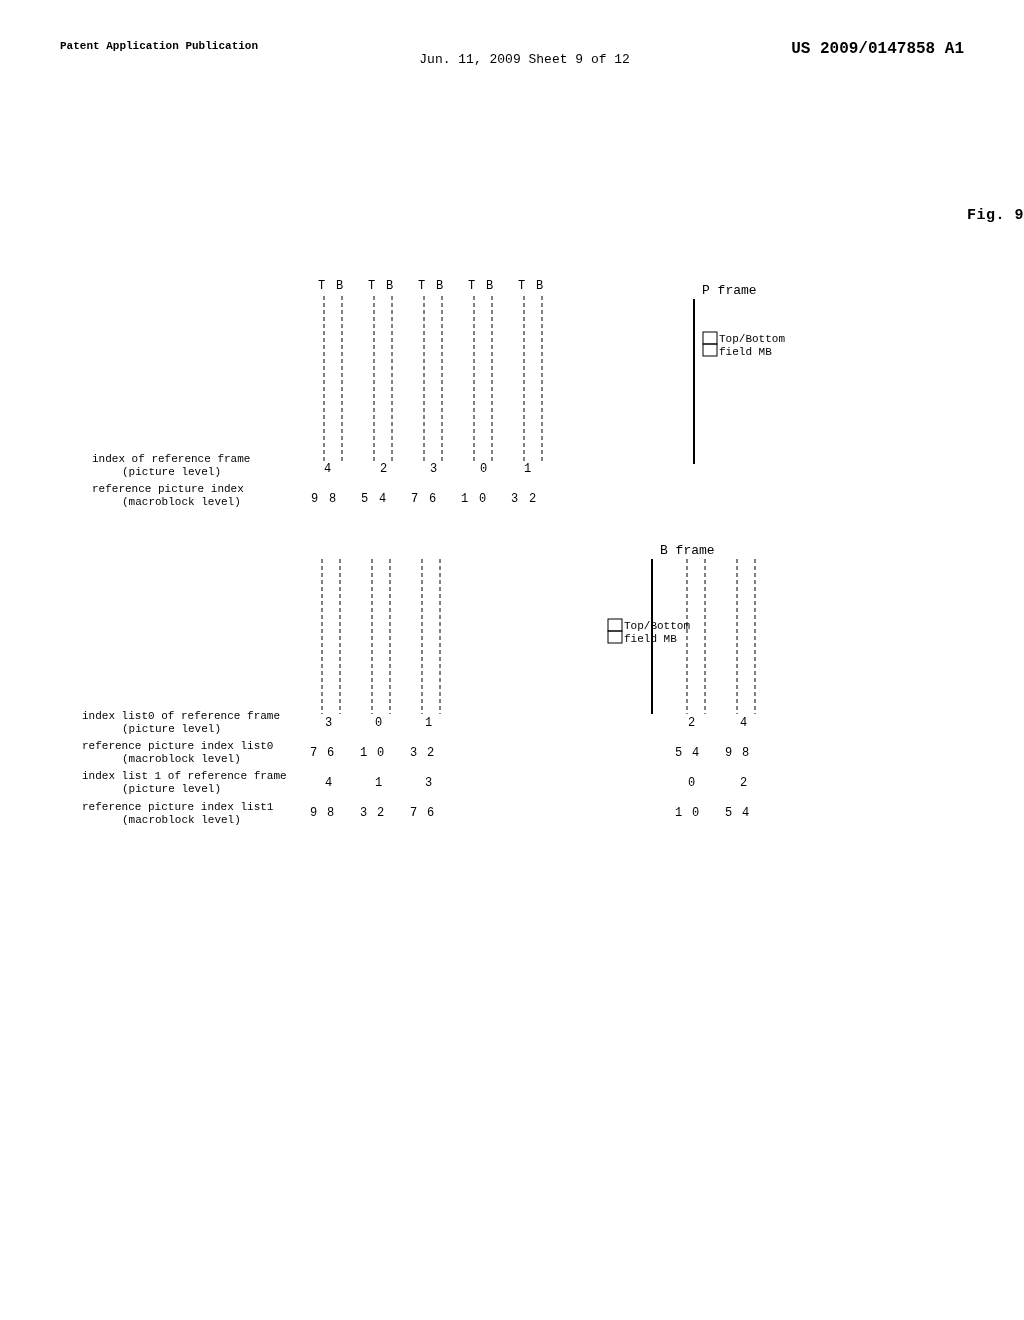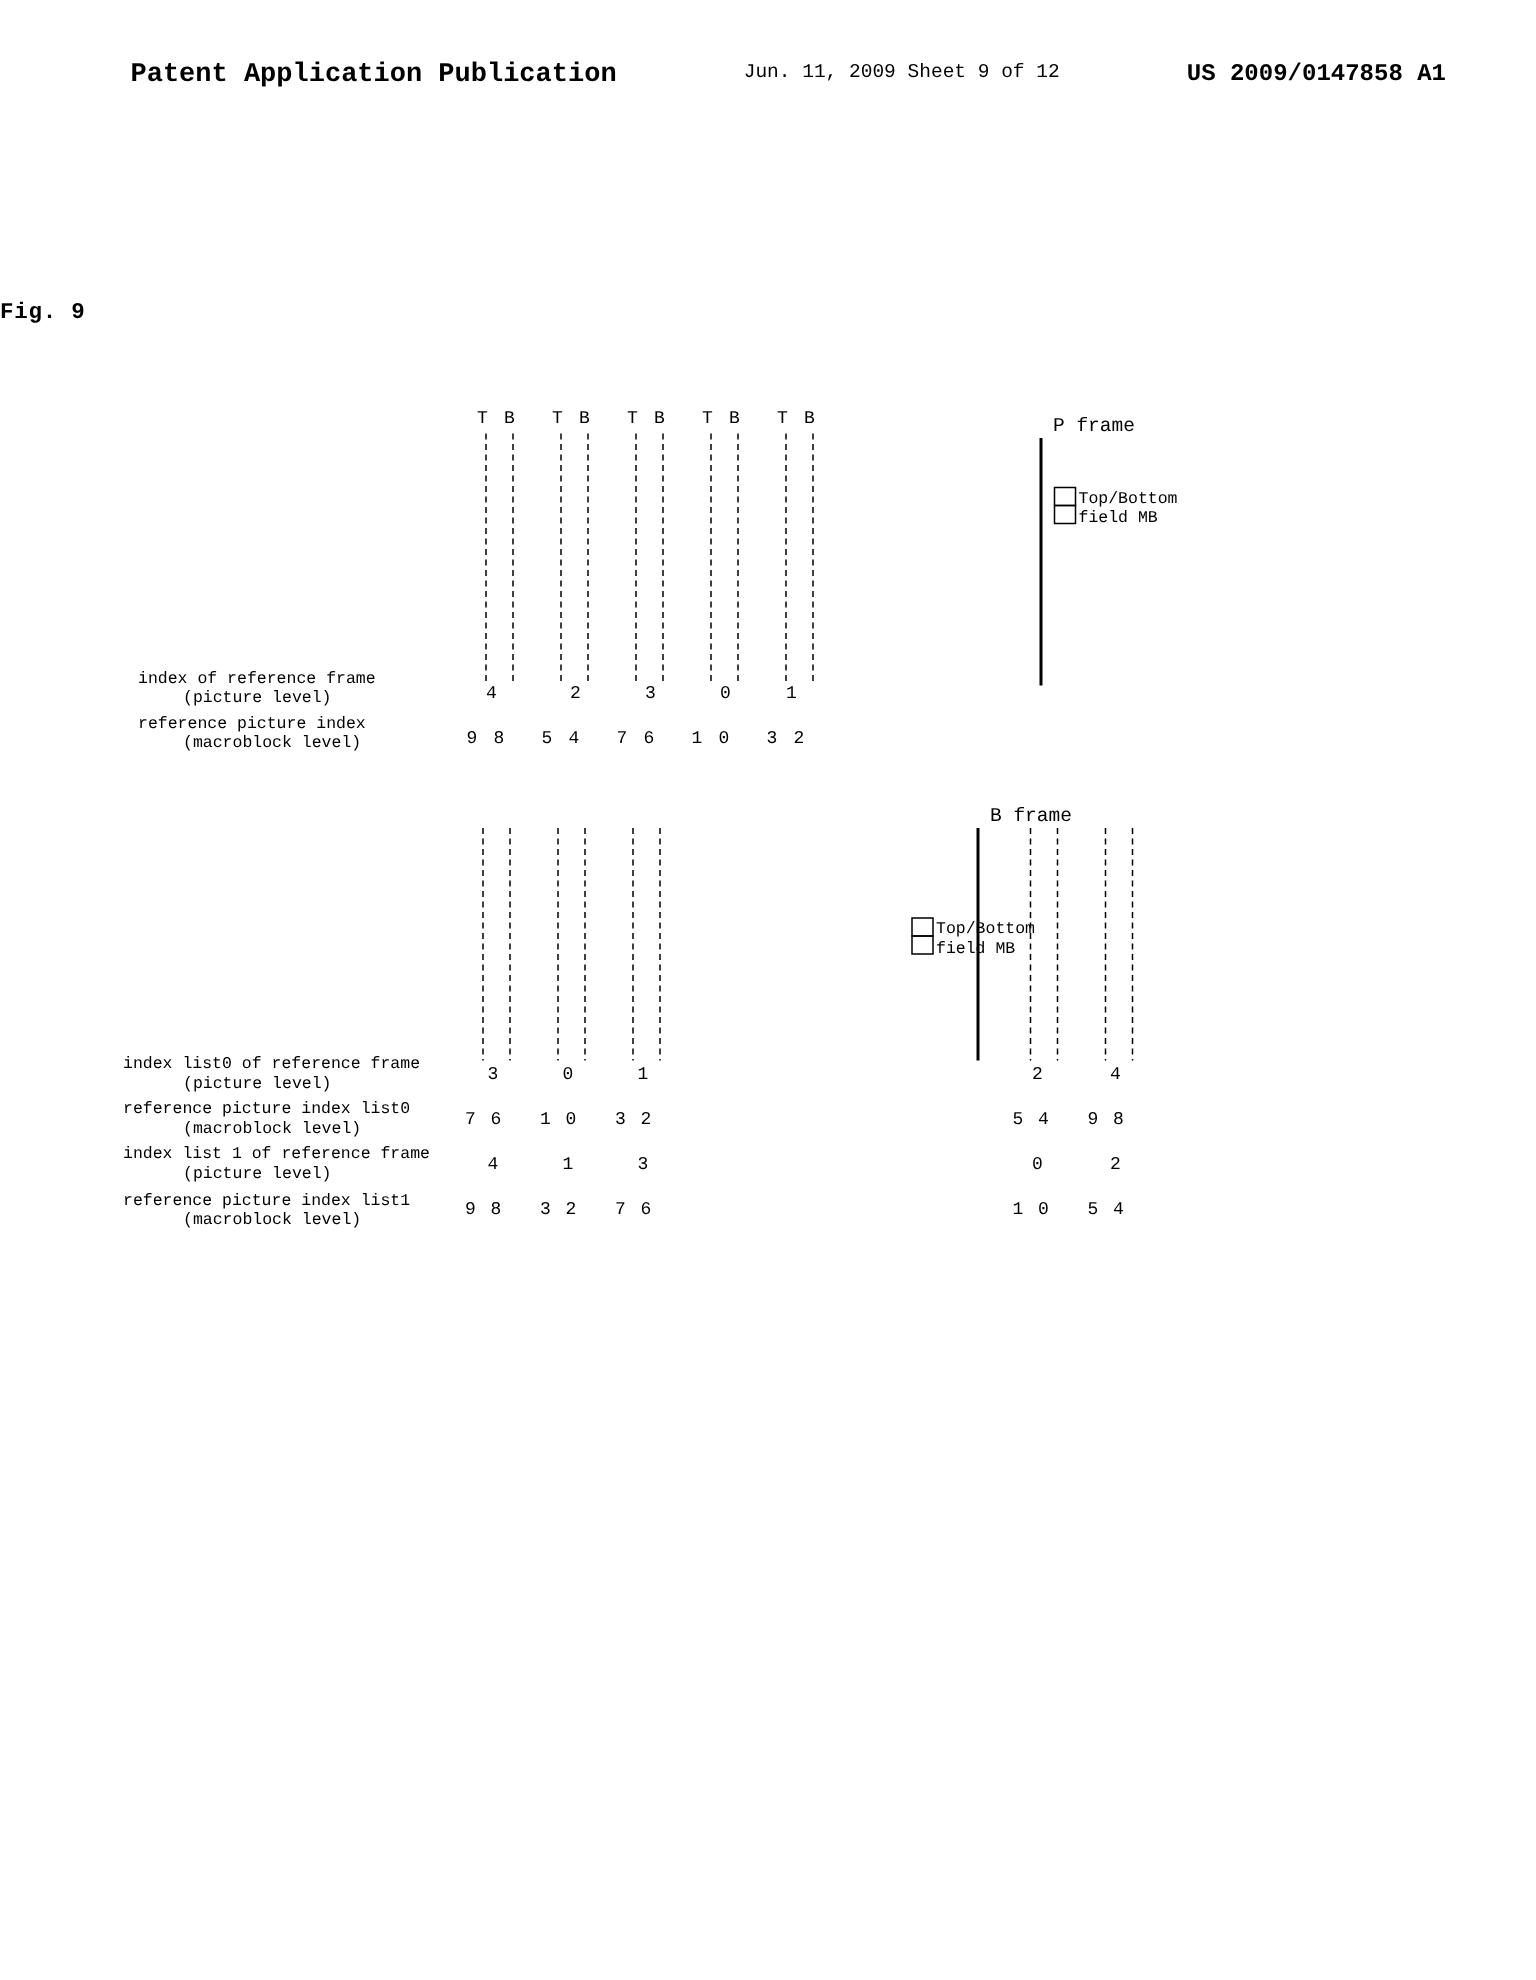--- a/index.html
+++ b/index.html
@@ -15,34 +15,34 @@
     
     .header {
       display: flex;
       justify-content: space-between;
       align-items: flex-start;
       padding: 40px 60px 0 60px;
       font-size: 14px;
     }
     .header-left {
       font-weight: bold;
-      font-size: 18px;
-      margin-left: 27px;
+      font-size: 11px;
     }
     .header-center {
       font-size: 13px;
+      margin-top: 12px;
     }
     .header-right {
       font-size: 16px;
       font-weight: bold;
     }
 
     
     .fig-title {
-      text-align: left;
+      text-align: right;
       font-weight: bold;
       font-size: 15px;
       margin-top: 140px;
       letter-spacing: 0.5px;
     }
 
     
     .diagram-area {
       position: relative;
       width: 100%;

